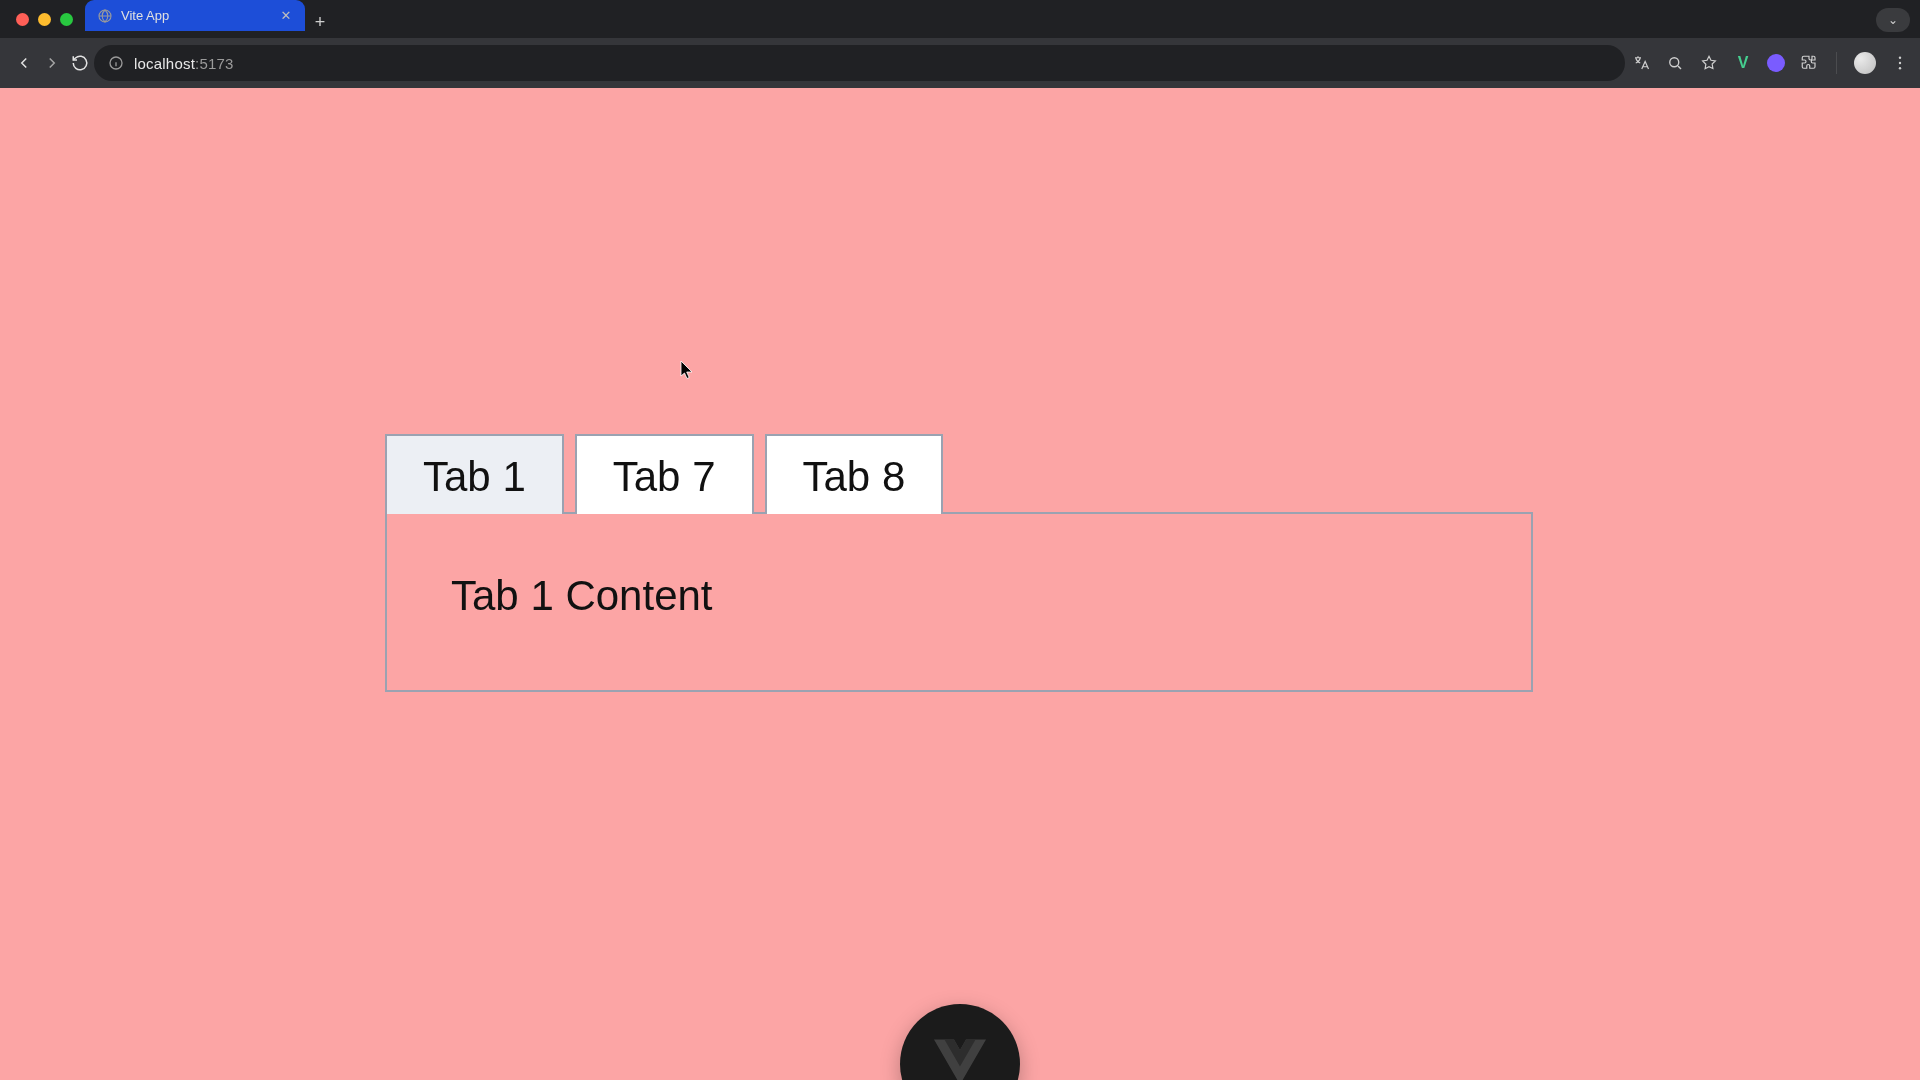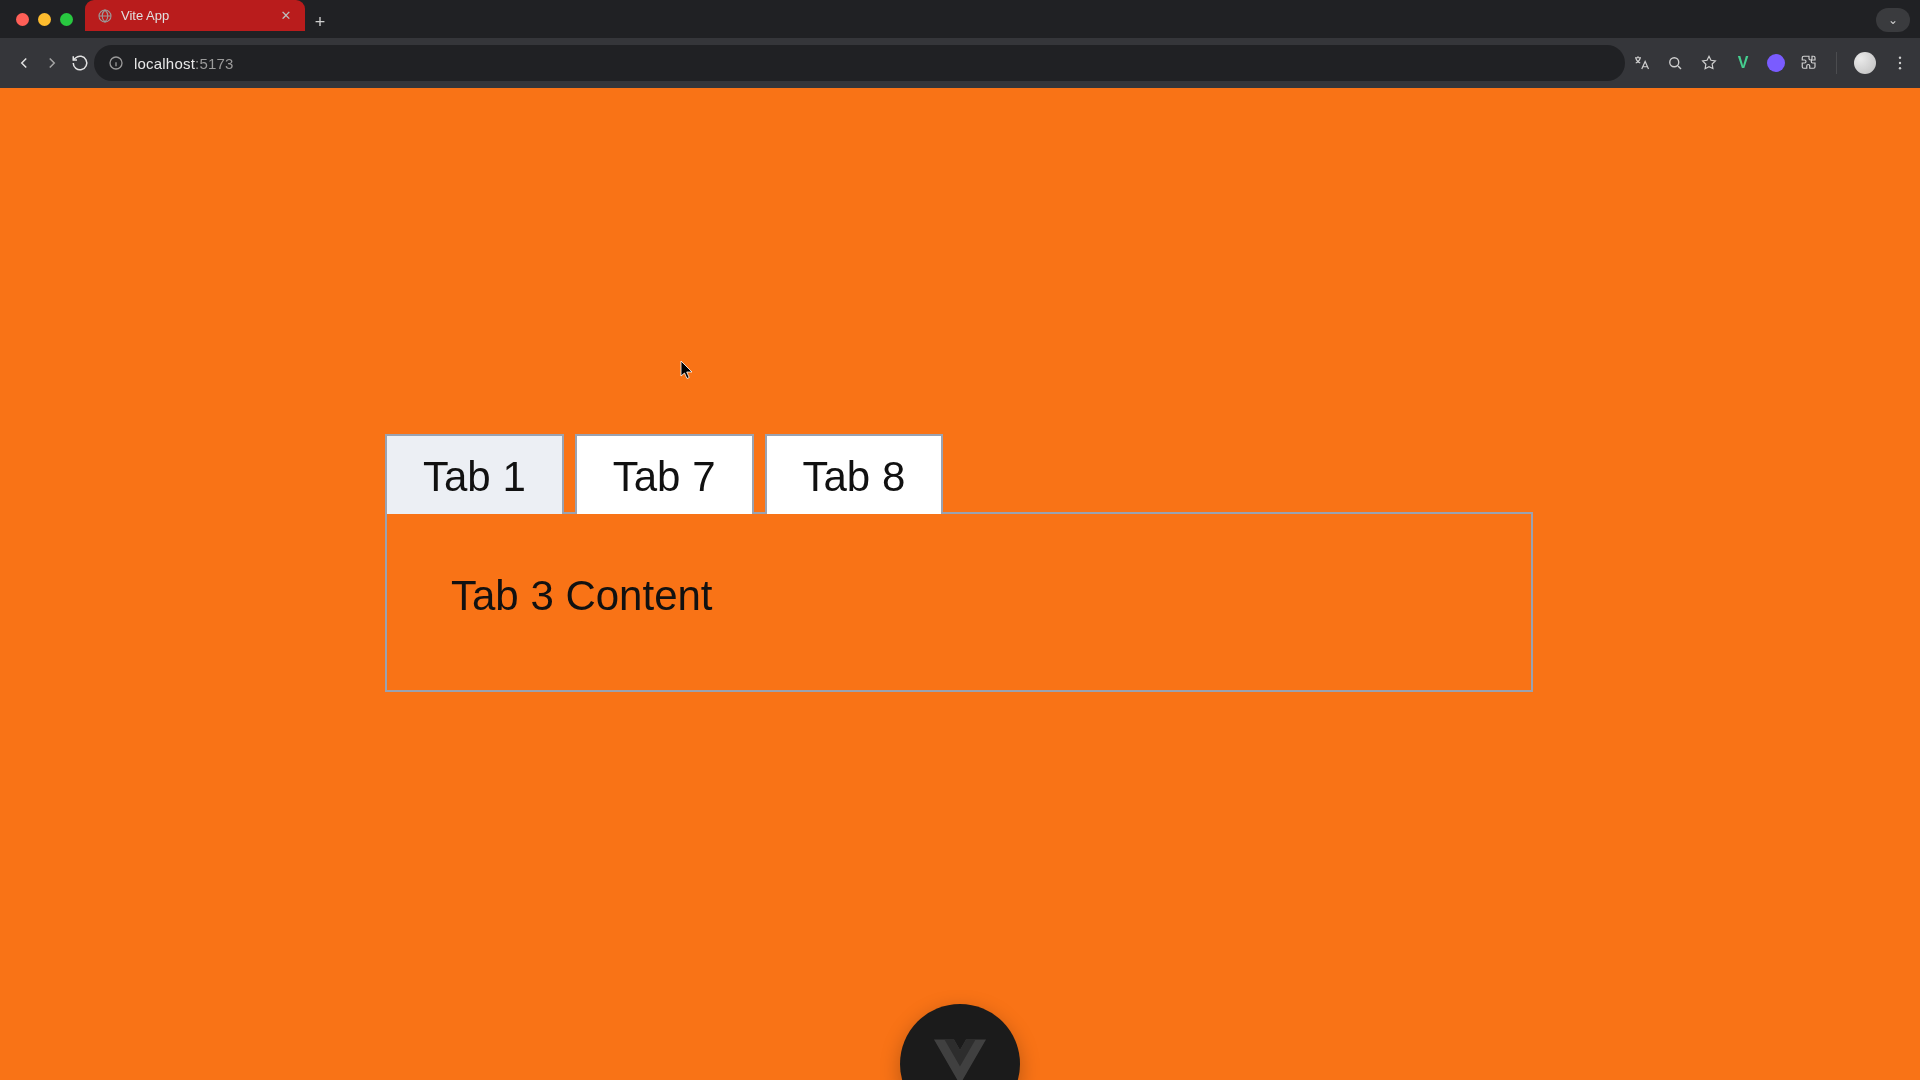--- a/index.html
+++ b/index.html
@@ -6,21 +6,21 @@
     html, body { width: 1920px; height: 1080px; overflow: hidden; font-family: -apple-system, BlinkMacSystemFont, "Segoe UI", Helvetica, Arial, sans-serif; }
 
     
     .chrome { width: 100%; height: 88px; background: #202124; color: #cfcfcf; display: flex; flex-direction: column; }
     .tabstrip { height: 38px; display: flex; align-items: stretch; padding-left: 10px; }
     .traffic-lights { display: flex; align-items: center; gap: 9px; padding: 0 12px 0 6px; }
     .dot { width: 13px; height: 13px; border-radius: 50%; }
     .dot.red { background: #ff5f57; }
     .dot.yellow { background: #febc2e; }
     .dot.green { background: #28c840; }
-    .tab { display: flex; align-items: center; background: #b91c1c; border-radius: 9px 9px 0 0; margin-top: 0; height: 31px; padding: 0 12px; min-width: 220px; gap: 8px; font-size: 13px; color: #e0e0e0; }
+    .tab { display: flex; align-items: center; background: #1d4ed8; border-radius: 9px 9px 0 0; margin-top: 0; height: 31px; padding: 0 12px; min-width: 220px; gap: 8px; font-size: 13px; color: #e0e0e0; }
     .tab .favicon { width: 16px; height: 16px; display: inline-flex; align-items: center; justify-content: center; }
     .tab .favicon svg { width: 16px; height: 16px; }
     .tab .title { flex: 1; white-space: nowrap; overflow: hidden; text-overflow: ellipsis; }
     .tab .close { width: 14px; height: 14px; display: inline-flex; align-items: center; justify-content: center; color: #bdbdbd; font-size: 13px; }
     .newtab { width: 30px; display: flex; align-items: center; justify-content: center; margin-top: 7px; color: #cfcfcf; font-size: 18px; }
     .tab-dropdown { margin-left: auto; width: 34px; height: 24px; margin-top: 8px; margin-right: 10px; background: #3a3b3e; border-radius: 12px; display: flex; align-items: center; justify-content: center; color: #cfcfcf; font-size: 12px; }
 
     .toolbar { height: 50px; background: #35363a; display: flex; align-items: center; padding: 0 10px; }
     .nav-btn { width: 28px; height: 28px; display: flex; align-items: center; justify-content: center; color: #a5a5a5; border-radius: 50%; }
     .nav-btn.enabled { color: #e3e3e3; }
@@ -30,21 +30,21 @@
     .omnibox .url .host { color: #e8e8e8; }
     .omnibox .url .port { color: #9a9a9a; }
     .toolbar-right { display: flex; align-items: center; gap: 14px; padding-left: 6px; }
     .tb-icon { width: 20px; height: 20px; display: inline-flex; align-items: center; justify-content: center; color: #cfcfcf; }
     .tb-sep { width: 1px; height: 22px; background: #4b4c4f; margin: 0 3px; }
     .ext-vue { color: #45ce8f; font-weight: 700; font-size: 16px; }
     .ext-dot { width: 18px; height: 18px; border-radius: 50%; background: #7a5cff; }
     .avatar { width: 22px; height: 22px; border-radius: 50%; background: radial-gradient(circle at 30% 30%, #eaeaea, #bdbdbd); }
 
     
-    .viewport { width: 100%; height: calc(1080px - 88px); background: #f97316; position: relative; overflow: hidden; }
+    .viewport { width: 100%; height: calc(1080px - 88px); background: #fca5a5; position: relative; overflow: hidden; }
 
     .app { position: absolute; left: 385px; top: 346px; width: 1148px; }
     .tabs-header { display: flex; gap: 11px; }
     .tab-btn { border: 2px solid #9aa2b1; background: #ffffff; color: #111; font-size: 42px; padding: 18px 36px 14px; border-bottom: none; font-family: inherit; cursor: pointer; line-height: 1.1; }
     .tab-btn.active { background: #eceff4; }
     .tab-panel { border: 2px solid #9aa2b1; margin-top: -2px; padding: 58px 64px 70px; }
     .tab-panel .content-text { font-size: 42px; color: #111; }
 
     
     .vue-bubble { position: absolute; left: 50%; transform: translateX(-50%); bottom: -44px; width: 120px; height: 120px; border-radius: 60px; background: #1b1b1b; display: flex; align-items: center; justify-content: center; box-shadow: 0 6px 20px rgba(0,0,0,0.25); }
@@ -152,21 +152,21 @@
         <span>Tab 1</span>
       </button>
       <button class="tab-btn">
         <span>Tab 7</span>
       </button>
       <button class="tab-btn">
         <span>Tab 8</span>
       </button>
     </div>
     <div class="tab-panel">
-      <div class="content-text">Tab 3 Content</div>
+      <div class="content-text">Tab 1 Content</div>
     </div>
   </div>
 
   <div class="vue-bubble">
     <span>
       <svg viewBox="0 0 261.76 226.69">
           <path fill="#5a5a5a" d="M161.1 0l-30.22 52.35L100.66 0H0l130.88 226.69L261.76 0z"></path>
           <path fill="#3a3a3a" d="M161.1 0l-30.22 52.35L100.66 0H52.35l78.53 135.99L209.41 0z"></path>
         </svg>
     </span>

